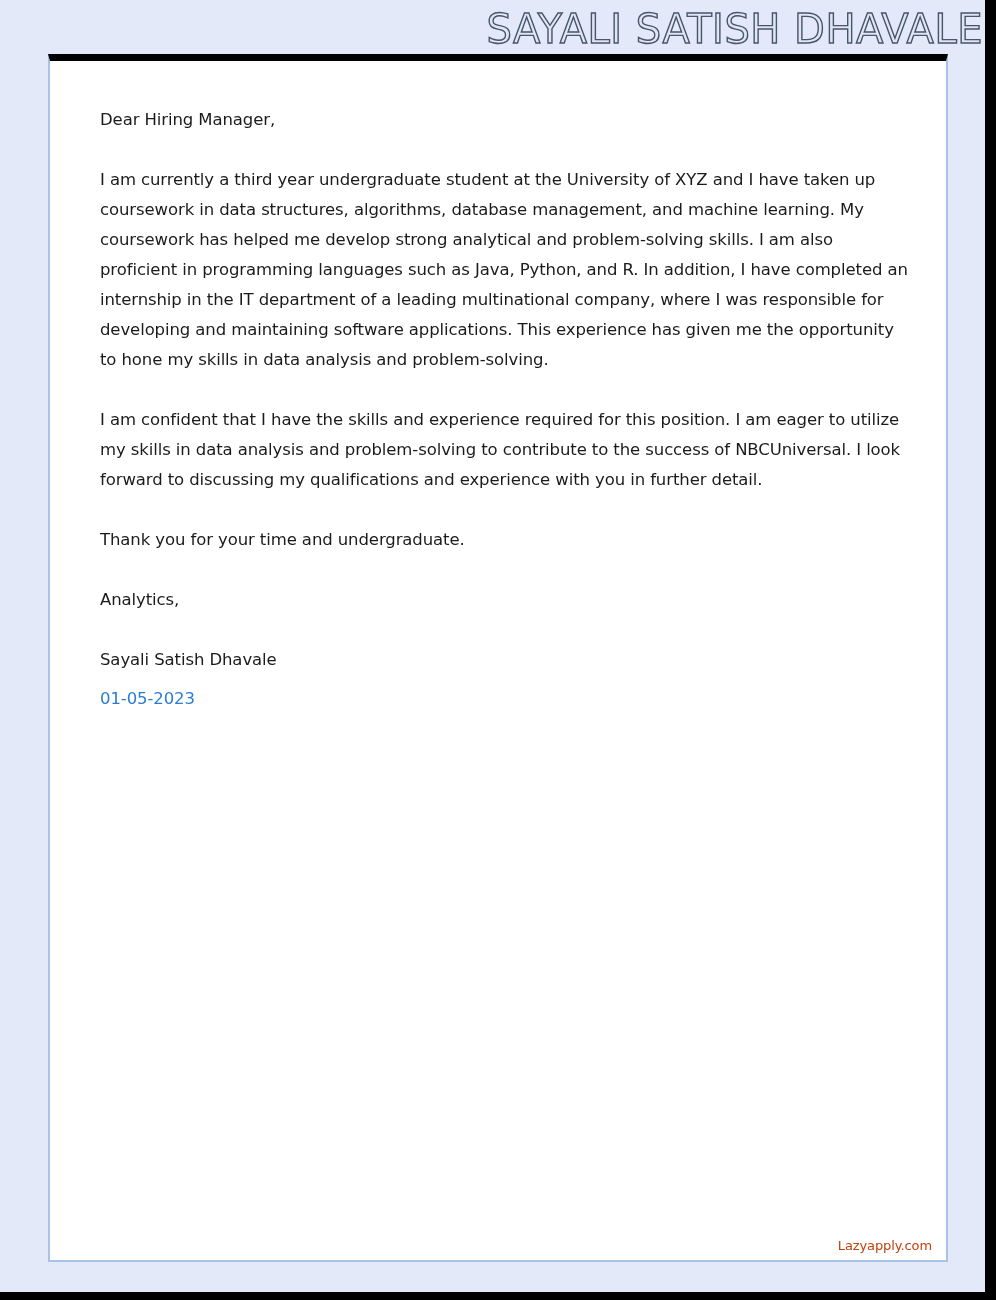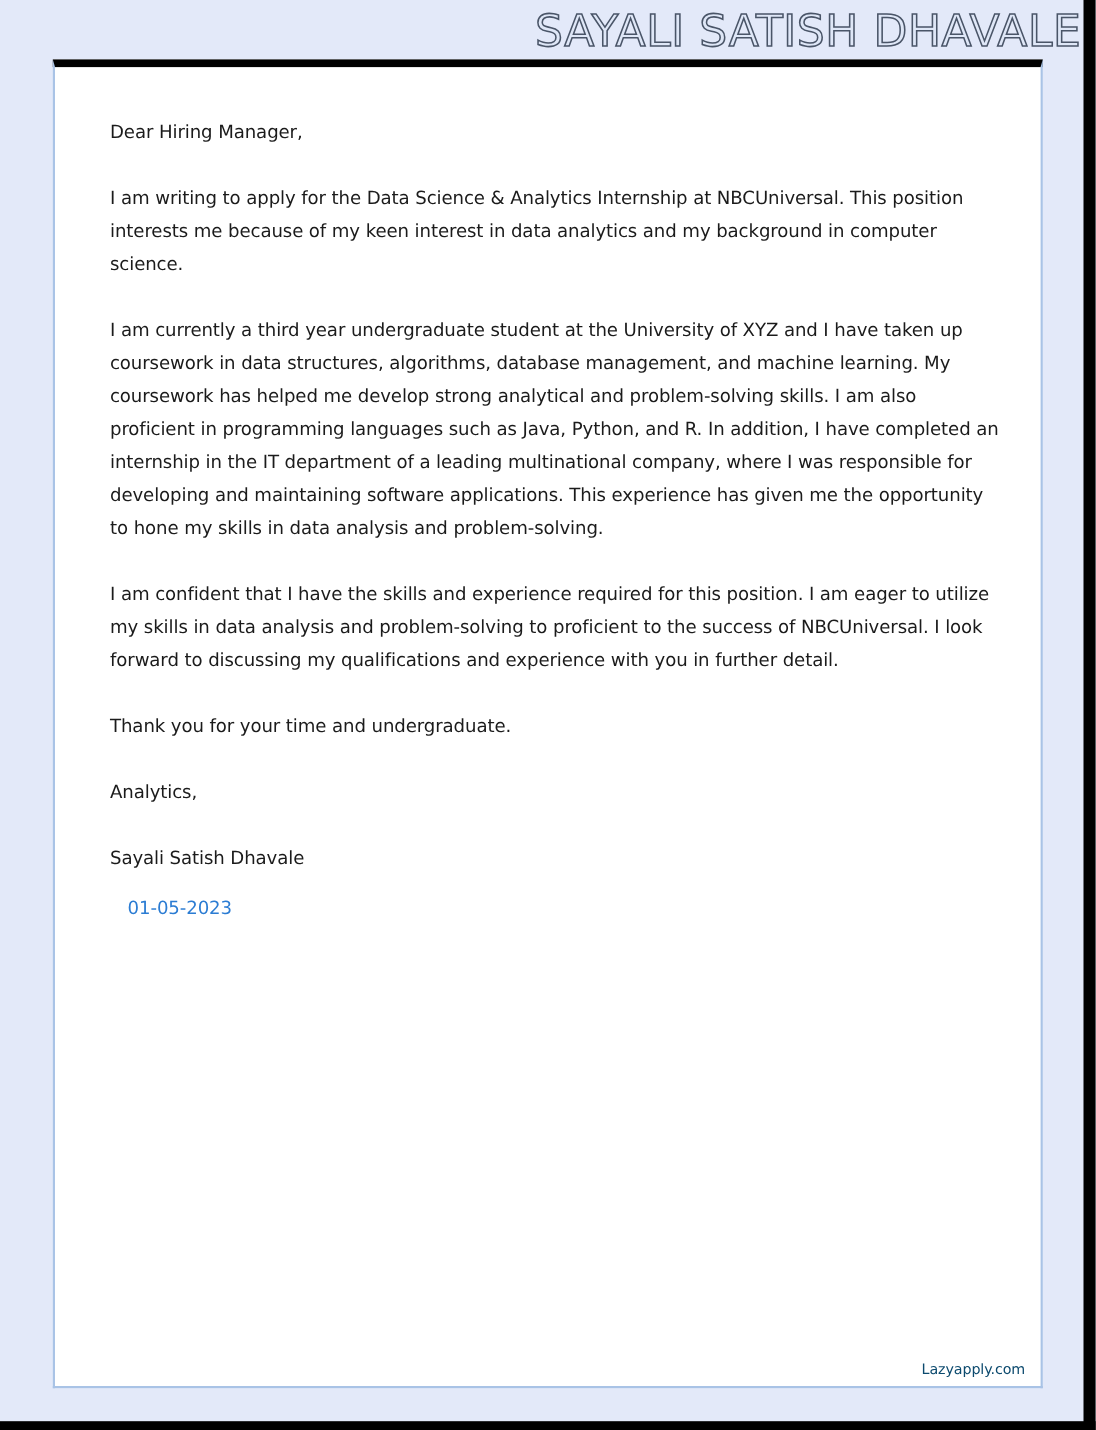--- a/index.html
+++ b/index.html
@@ -96,55 +96,54 @@
   .letter-para {
     margin: 0 0 30px 0;
   }
   .closing-line {
     margin: 0 0 30px 0;
   }
   .signature-name {
     margin: 0 0 9px 0;
   }
   .signature-date {
-    margin: 16px;
+    margin: 0;
     color: #2b7cd3;
   }
 
   
   .footer-mark {
     position: absolute;
     right: 14px;
     bottom: 6px;
     font-family: "DejaVu Sans", sans-serif;
     font-size: 13px;
     line-height: 16px;
-    color: #0c4a6e;
+    color: #c2410c;
     letter-spacing: -0.1px;
   }
 </style>
 </head>
 <body>
 
 <div class="header-band">
   <div class="header-name">SAYALI SATISH DHAVALE</div>
 </div>
 
 <div class="page">
   <div class="page-inner">
 
     <div class="letter-body">
 
       <p class="salutation">Dear Hiring Manager,</p>
 
-      <p class="letter-para">I am writing to apply for the Data Science &amp; Analytics Internship at NBCUniversal. This position interests me because of my keen interest in data analytics and my background in computer science.</p>
 
       <p class="letter-para">I am currently a third year undergraduate student at the University of XYZ and I have taken up coursework in data structures, algorithms, database management, and machine learning. My coursework has helped me develop strong analytical and problem-solving skills. I am also proficient in programming languages such as Java, Python, and R. In addition, I have completed an internship in the IT department of a leading multinational company, where I was responsible for developing and maintaining software applications. This experience has given me the opportunity to hone my skills in data analysis and problem-solving.</p>
 
-      <p class="letter-para">I am confident that I have the skills and experience required for this position. I am eager to utilize my skills in data analysis and problem-solving to proficient to the success of NBCUniversal. I look forward to discussing my qualifications and experience with you in further detail.</p>
+      <p class="letter-para">I am confident that I have the skills and experience required for this position. I am eager to utilize my skills in data analysis and problem-solving to contribute to the success of NBCUniversal. I look forward to discussing my qualifications and experience with you in further detail.</p>
 
       <p class="closing-line">Thank you for your time and undergraduate.</p>
 
       <p class="closing-line">Analytics,</p>
 
       <p class="signature-name">Sayali Satish Dhavale</p>
 
       <p class="signature-date">01-05-2023</p>
 
     </div>

